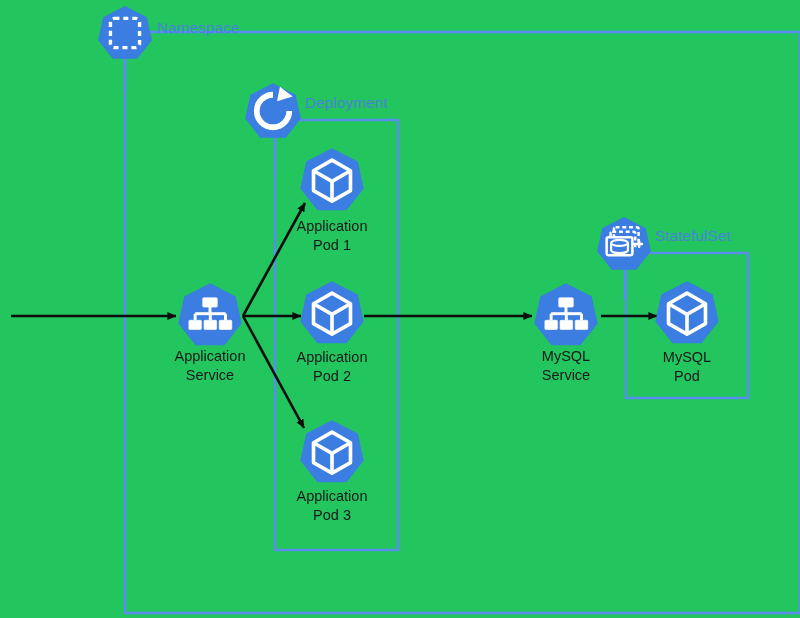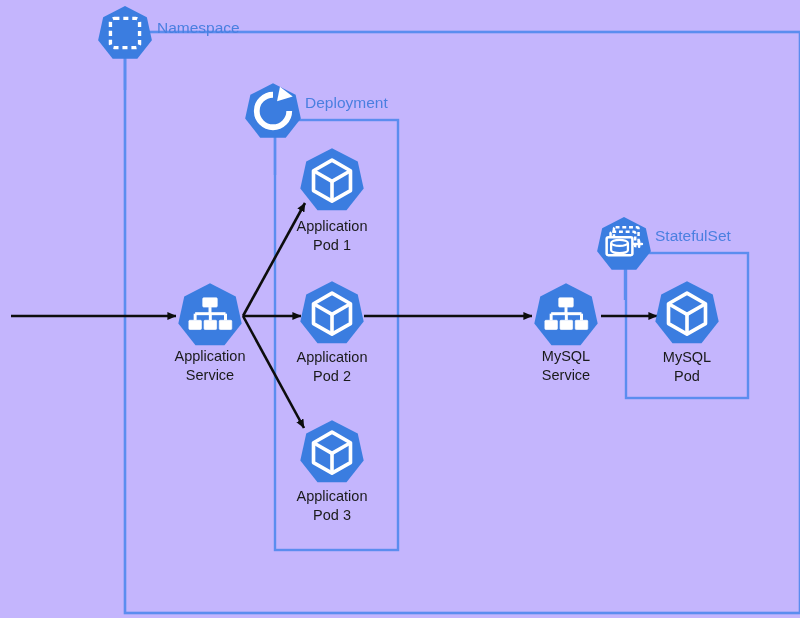--- a/index.html
+++ b/index.html
@@ -4,21 +4,21 @@
 <style>
   html, body {
     margin: 0;
     padding: 0;
     background: #ffffff;
   }
   #canvas {
     position: relative;
     width: 800px;
     height: 618px;
-    background: #c4b5fd;
+    background: #22c55e;
     font-family: "Liberation Sans", sans-serif;
     overflow: hidden;
   }
   #diagram-svg {
     position: absolute;
     left: 0;
     top: 0;
     width: 800px;
     height: 618px;
   }

